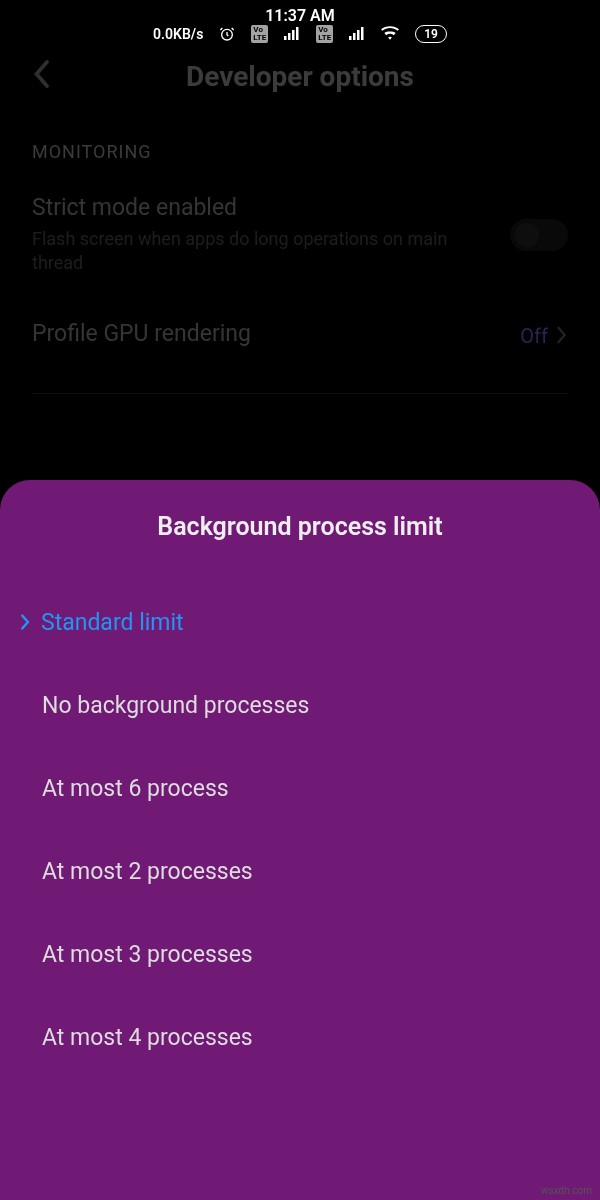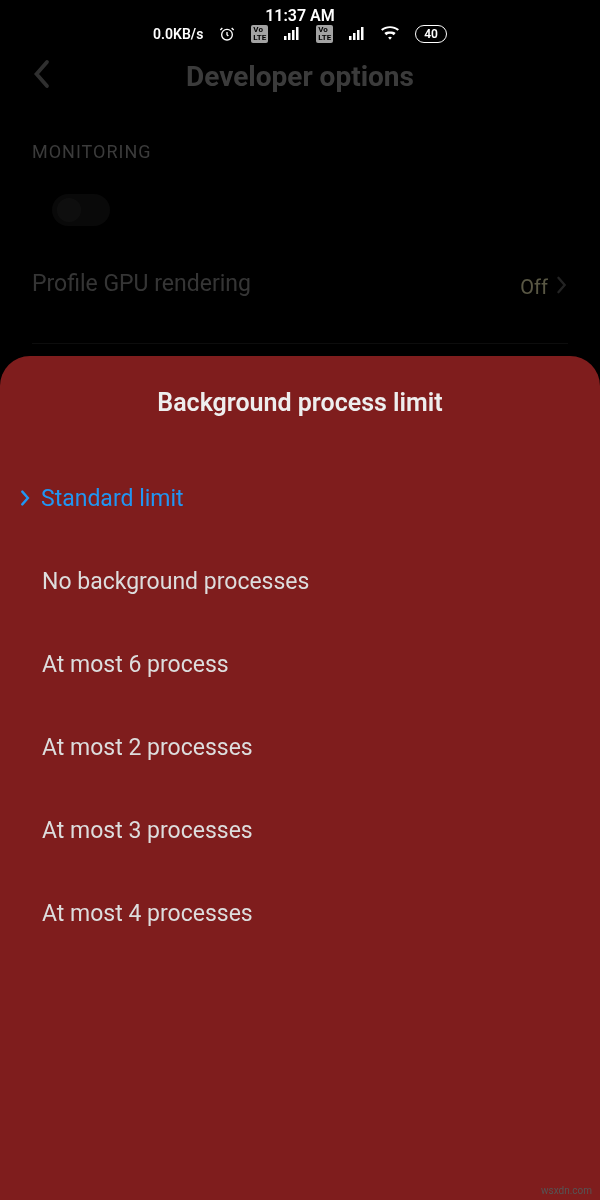--- a/index.html
+++ b/index.html
@@ -104,42 +104,42 @@
       width: 24px;
       height: 24px;
       background: #2a2a2a;
       border-radius: 50%;
       position: absolute;
       top: 4px;
       left: 5px;
     }
     .setting-value {
       font-size: 20px;
-      color: #fef9c3;
+      color: #8b5cf6;
       margin-right: 8px;
     }
     .chevron-right {
       color: #666;
       font-size: 22px;
     }
     .divider {
       height: 1px;
       background: #1a1a1a;
       margin: 18px 32px;
       opacity: 0.5;
     }
     .bottom-sheet {
       position: absolute;
       bottom: 0;
       left: 0;
       right: 0;
-      background: #7f1d1d;
+      background: #701a75;
       border-radius: 30px 30px 0 0;
       padding: 32px 0 0 0;
-      height: 844px;
+      height: 720px;
     }
     .sheet-title {
       text-align: center;
       font-size: 25px;
       font-weight: 600;
       color: #eee;
       margin-bottom: 40px;
     }
     .option-row {
       display: flex;
@@ -210,36 +210,40 @@
           <rect x="4" y="7" width="2.5" height="7"></rect>
           <rect x="8" y="4" width="2.5" height="10"></rect>
           <rect x="12" y="1" width="2.5" height="13"></rect>
         </svg>
     </span>
     <span>
       <svg width="18" height="14" viewBox="0 0 24 18" fill="#fff">
           <path d="M12 18l-2.5-3c1.5-1.2 3.5-1.2 5 0L12 18zm-5-6l-2.5-3C7.5 6.5 16.5 6.5 19.5 9L17 12c-3-2.5-7-2.5-10 0zm-5-6L0 4C6.5-1.3 17.5-1.3 24 4l-2 2C16.5 1.2 7.5 1.2 2 6z"></path>
         </svg>
     </span>
-    <span class="battery">40</span>
+    <span class="battery">19</span>
   </div>
 </div>
 
 <div class="header">
   <div class="back-button">
     <svg width="18" height="30" viewBox="0 0 12 20" fill="none" stroke="#888" stroke-width="2.5" stroke-linecap="round">
         <path d="M10 2L3 10l7 8"></path>
       </svg>
   </div>
   <div class="header-title">Developer options</div>
 </div>
 
 <div class="section-header">MONITORING</div>
 
 <div class="setting-row">
+  <div class="setting-main">
+    <div class="setting-title">Strict mode enabled</div>
+    <div class="setting-desc">Flash screen when apps do long operations on main thread</div>
+  </div>
   <div class="toggle">
     <div class="toggle-knob"></div>
   </div>
 </div>
 
 <div class="setting-row">
   <div class="setting-main">
     <div class="setting-title">Profile GPU rendering</div>
   </div>
   <span class="setting-value">Off</span>

